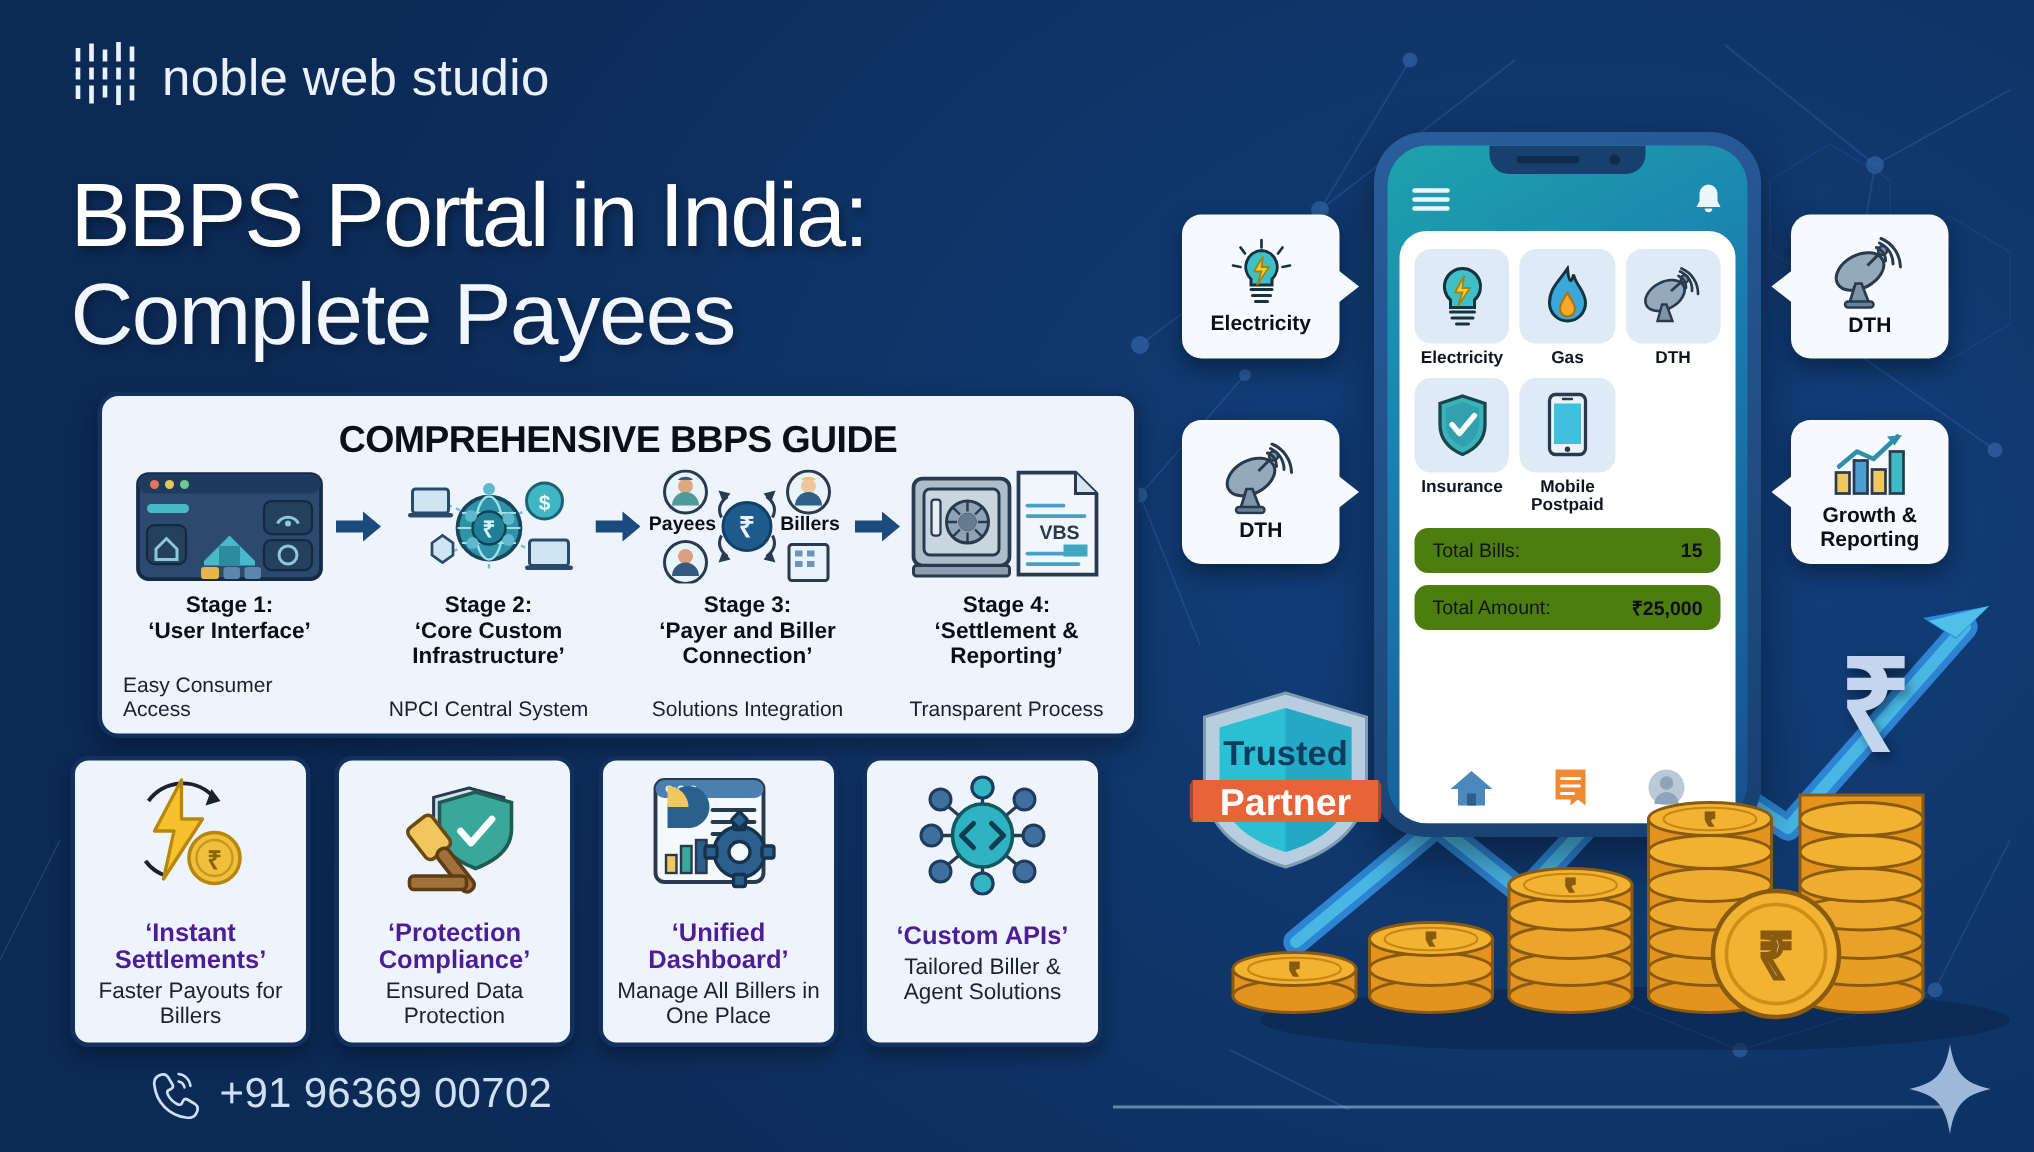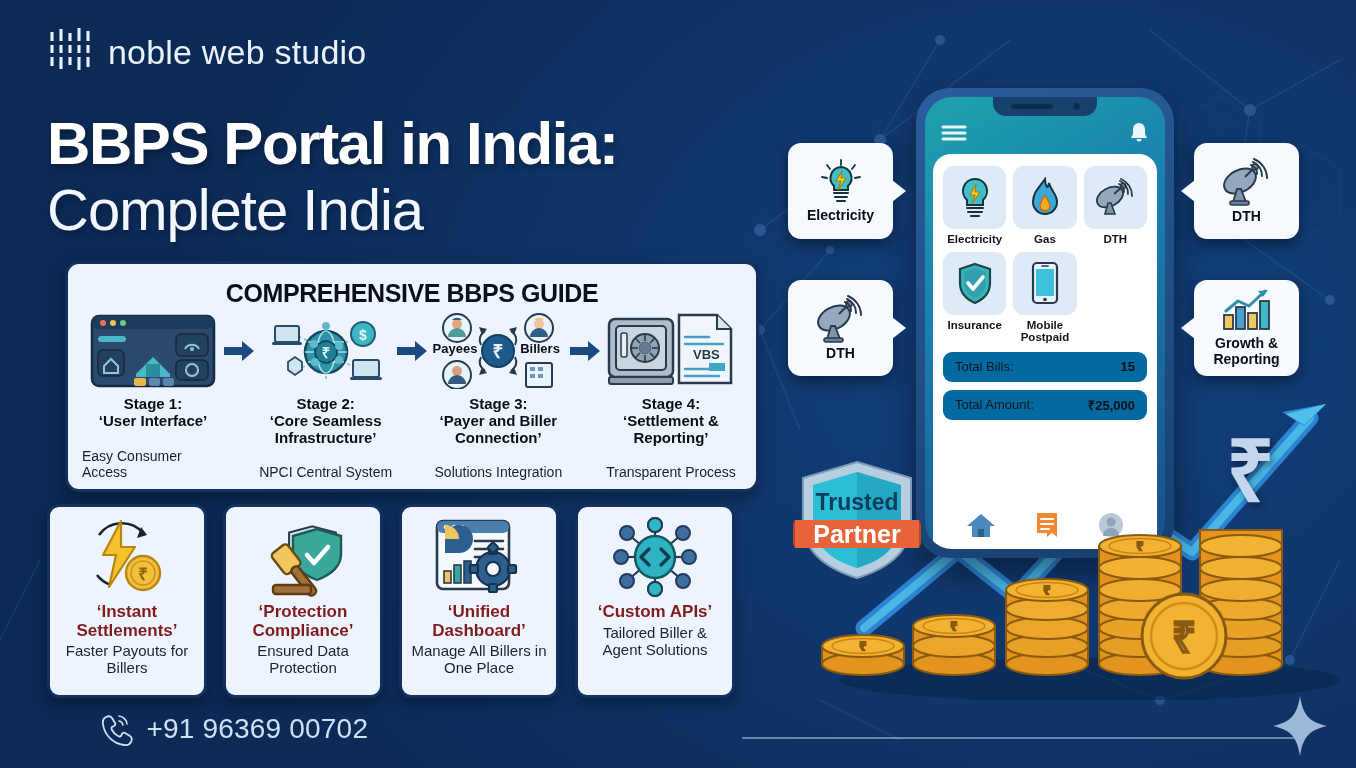--- a/index.html
+++ b/index.html
@@ -19,21 +19,21 @@
   }
   .netbg { position: absolute; inset: 0; opacity: .55; pointer-events: none; }
 
   
   #logo { position: absolute; left: 48px; top: 26px; display: flex; align-items: flex-end; gap: 16px; }
   #logomark { width: 44px; height: 46px; display: block; }
   #logotext { color: #eaf1fb; font-size: 34px; font-weight: 400; letter-spacing: .2px; }
 
   
   #title { position: absolute; left: 47px; top: 112px; width: 740px; }
-  .t-line1 { font-size: 60px; font-weight: 700; color: #ffffff; letter-spacing: -1.4px; line-height: 1.07;
+  .t-line1 { font-size: 60px; font-weight: 400; color: #ffffff; letter-spacing: -1.4px; line-height: 1.07;
              text-shadow: 2px 3px 6px rgba(0,0,0,.35); }
   .t-line2 { font-size: 58px; font-weight: 300; color: #f2f7ff; letter-spacing: -1px; line-height: 1.12;
              text-shadow: 2px 3px 6px rgba(0,0,0,.3); margin-top: 2px; }
 
   
   #stagecard {
     position: absolute; left: 65px; top: 261px; width: 694px; height: 231px;
     background: #eef4fd; border: 3px solid #12315f; border-radius: 14px;
     box-shadow: 0 7px 16px rgba(0,0,0,.35);
     padding: 10px 10px 8px;
@@ -47,21 +47,21 @@
   .stage-t { margin-top: 6px; text-align: center; font-size: 15px; font-weight: 800; color: #0a0e16; line-height: 1.12; }
   .stage-s { font-size: 14px; color: #1a1f2b; line-height: 1.15; margin-top: 18px; }
   .arrowcell { width: 34px; display: flex; align-items: center; justify-content: center; height: 78px; }
 
   
   #features { position: absolute; left: 47px; top: 504px; width: 694px; display: flex; gap: 16px; }
   .fcard { width: 160px; height: 194px; background: #eef4fd; border: 3px solid #12315f;
            border-radius: 12px; box-shadow: 0 6px 13px rgba(0,0,0,.32);
            display: flex; flex-direction: column; align-items: center; padding: 8px 6px 8px; }
   .f-art { height: 84px; display: flex; align-items: center; justify-content: center; }
-  .f-t { text-align: center; font-size: 17px; font-weight: 800; color: #7f1d1d; line-height: 1.1; margin-top: 4px; }
+  .f-t { text-align: center; font-size: 17px; font-weight: 800; color: #4c1d95; line-height: 1.1; margin-top: 16px; }
   .f-s { text-align: center; font-size: 15px; color: #1b2230; line-height: 1.13; margin-top: 3px; }
 
   
   #footer { position: absolute; left: 47px; top: 712px; display: flex; align-items: center; gap: 34px; flex-direction: column; }
   .fitem { display: flex; align-items: center; gap: 13px; }
   .ftext { color: #cfe0f4; font-size: 28px; font-weight: 300; letter-spacing: .2px; }
   #footline { position: absolute; left: 742px; top: 737px; width: 560px; height: 2px; background: rgba(190,215,245,.5); }
 
   
   #phone { position: absolute; left: 916px; top: 88px; width: 258px; height: 470px;
@@ -74,21 +74,21 @@
   #notch .sp { position: absolute; left: 18px; top: 7px; width: 42px; height: 5px; background: #0f2c4d; border-radius: 3px; }
   #notch .cam { position: absolute; right: 17px; top: 6px; width: 7px; height: 7px; background: #0f2c4d; border-radius: 50%; }
   #appbar { height: 58px; display: flex; align-items: center; justify-content: space-between; padding: 14px 16px 0; }
   #sheet { position: absolute; left: 8px; right: 8px; top: 57px; bottom: 0; background: #fff;
            border-radius: 18px 18px 0 0; padding: 12px 10px 0; }
   #tiles { display: grid; grid-template-columns: repeat(3,1fr); gap: 6px 7px; }
   .tile { display: flex; flex-direction: column; align-items: center; }
   .tbox { width: 100%; height: 63px; background: #dfeaf7; border-radius: 11px;
           display: flex; align-items: center; justify-content: center; }
   .tlabel { font-size: 11.5px; font-weight: 700; color: #10161f; text-align: center; margin-top: 4px; line-height: 1.1; }
-  .srow { margin-top: 8px; background: #0369a1; border-radius: 9px; height: 30px;
+  .srow { margin-top: 8px; background: #4d7c0f; border-radius: 9px; height: 30px;
           display: flex; align-items: center; justify-content: space-between; padding: 0 12px; }
   .srow .k { font-size: 13px; color: #10161f; font-weight: 500; }
   .srow .v { font-size: 13px; color: #0a0f18; font-weight: 800; }
   #navbar { position: absolute; left: 0; right: 0; bottom: 0; height: 48px; display: flex;
             align-items: center; justify-content: space-around; padding: 0 14px; }
 
   
   .badge { position: absolute; width: 105px; height: 96px; background: #f6faff; border-radius: 13px;
            box-shadow: 0 6px 15px rgba(0,0,0,.4); display: flex; flex-direction: column;
            align-items: center; justify-content: center; gap: 3px; }
@@ -163,21 +163,21 @@
         <line x1="40" y1="5" x2="40" y2="15"></line>
           <line x1="40" y1="19" x2="40" y2="27"></line>
           <line x1="40" y1="31" x2="40" y2="41"></line>
       </g>
     </svg>
     <span id="logotext">noble web studio</span>
   </div>
 
   <div id="title">
     <div class="t-line1">BBPS Portal in India:</div>
-    <div class="t-line2">Complete India</div>
+    <div class="t-line2">Complete Payees</div>
   </div>
 
   <div id="stagecard">
     <div id="stagehead">COMPREHENSIVE BBPS GUIDE</div>
     <div id="stagerow">
 
       <div class="stage">
         <div class="stage-art">
           <svg width="126" height="74" viewBox="0 0 126 74">
             <rect x="2" y="2" width="122" height="70" rx="7" fill="#2c4a6e" stroke="#152a46" stroke-width="2.5"></rect>
@@ -240,21 +240,21 @@
                 <circle cx="51" cy="30" r="4"></circle>
                 <circle cx="76" cy="32" r="4"></circle>
                 <circle cx="52" cy="48" r="4"></circle>
                 <circle cx="76" cy="46" r="4"></circle>
                 <circle cx="63" cy="12" r="4"></circle>
               </g>
           </svg>
         </div>
         <div class="stage-t">
           <span>Stage 2:</span><br>
-          <span>‘Core Seamless Infrastructure’</span>
+          <span>‘Core Custom Infrastructure’</span>
         </div>
         <div class="stage-s">NPCI Central System</div>
       </div>
 
       <div class="arrowcell">
         <svg width="30" height="22" viewBox="0 0 30 22">
             <path d="M0 7 h18 v-6 l12 10 l-12 10 v-6 h-18 z" fill="#1b4a7e"></path>
           </svg>
       </div>
 

